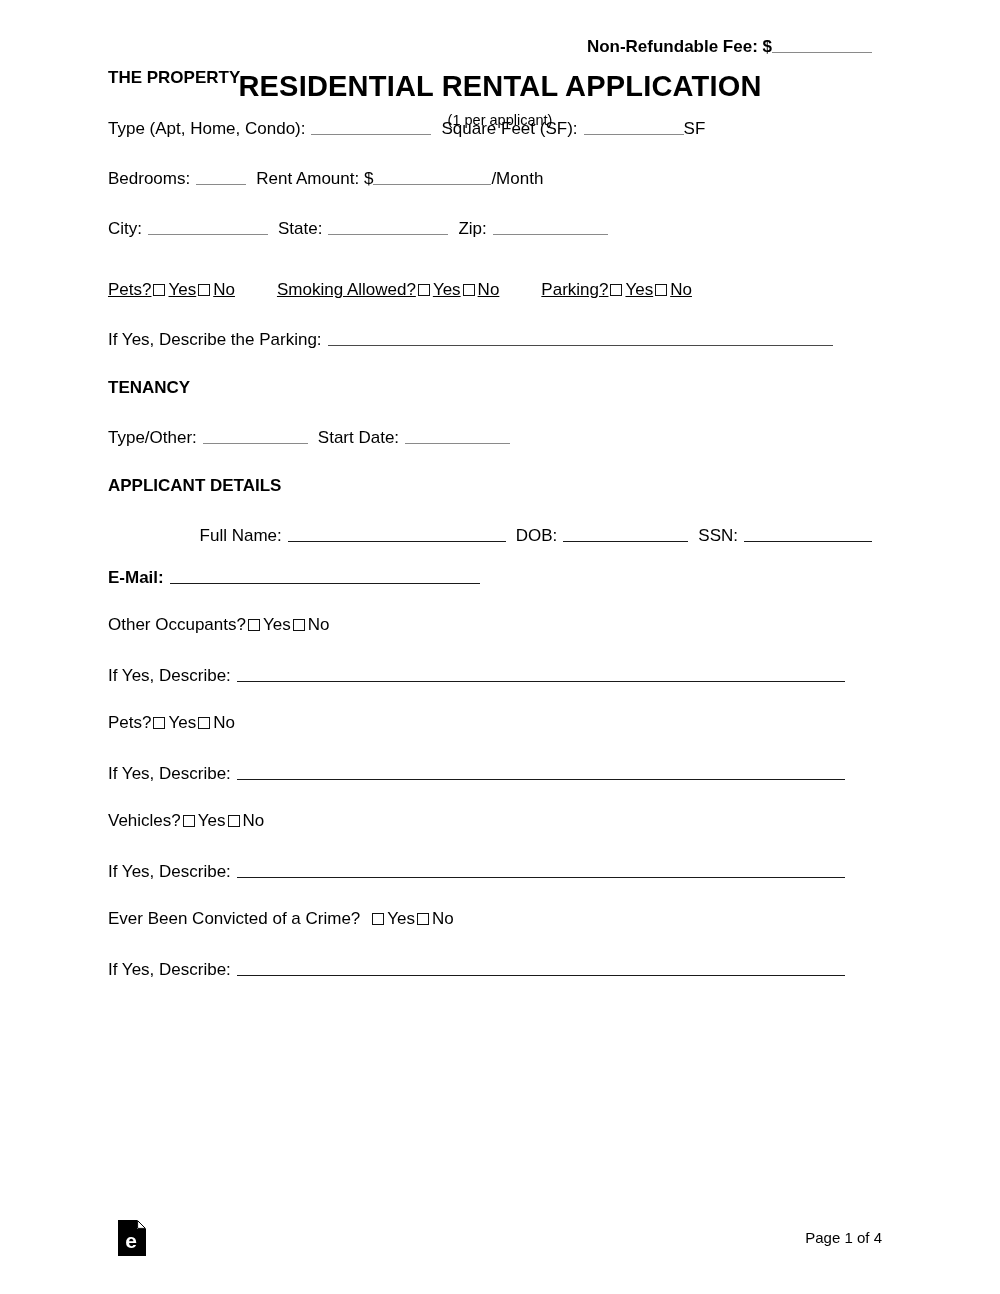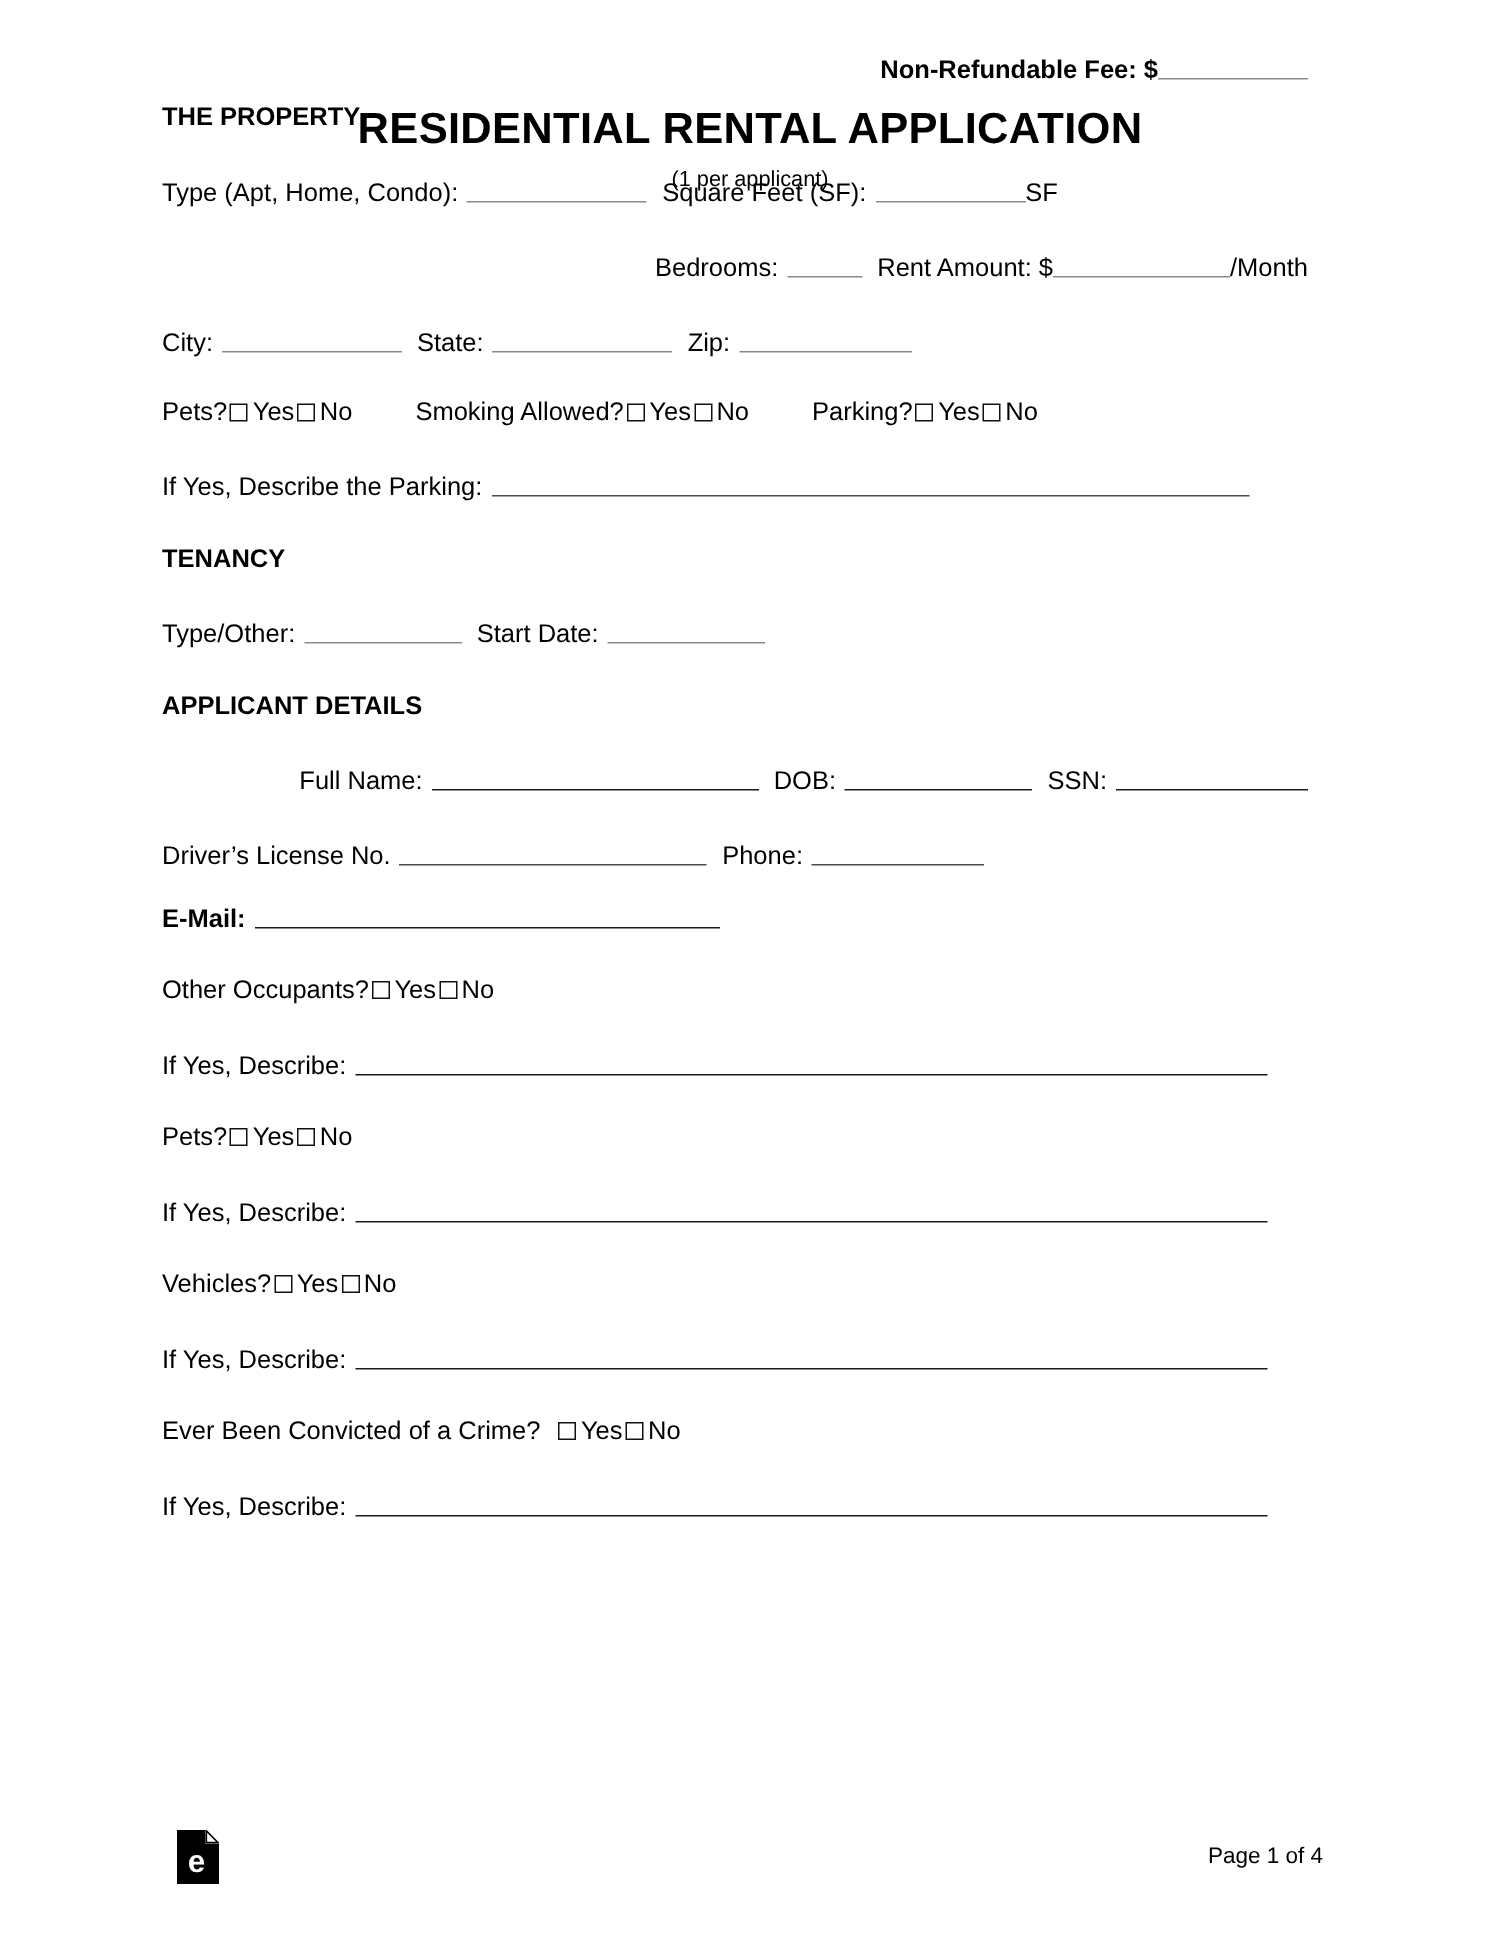--- a/index.html
+++ b/index.html
@@ -133,52 +133,49 @@
     <div class="fee-row" style="margin-top:35px;">
       <span>Non-Refundable Fee: $</span><span class="blank" style="width:100px;"></span>
     </div>
 
     <div class="section-head" style="margin-top:14px;">THE PROPERTY</div>
 
     <div class="row" style="margin-top:31px;">
       <span>Type (Apt, Home, Condo):</span><span class="blank" style="width:120px; margin-left:6px;"></span><span class="gap-sm"></span><span>Square Feet (SF):</span><span class="blank" style="width:100px; margin-left:6px;"></span><span>SF</span>
     </div>
 
-    <div class="row" style="margin-top:30px;text-align:right;">
+    <div class="row" style="margin-top:30px;">
       <span>Bedrooms:</span><span class="blank" style="width:50px; margin-left:6px;"></span><span class="gap-sm"></span><span>Rent Amount: $</span><span class="blank" style="width:118px;"></span><span>/Month</span>
     </div>
 
 
     <div class="row" style="margin-top:30px;">
       <span>City:</span><span class="blank" style="width:120px; margin-left:6px;"></span><span class="gap-sm"></span><span>State:</span><span class="blank" style="width:120px; margin-left:6px;"></span><span class="gap-sm"></span><span>Zip:</span><span class="blank" style="width:115px; margin-left:6px;"></span>
     </div>
 
-    <div class="row" style="margin-top:29px;">
+    <div class="row" style="margin-top:44px;text-decoration:underline;">
       <span>Pets?</span><span class="cbox"></span><span>Yes</span><span class="cbox"></span><span>No</span><span class="gap-lg"></span><span>Smoking Allowed?</span><span class="cbox"></span><span>Yes</span><span class="cbox"></span><span>No</span><span class="gap-lg"></span><span>Parking?</span><span class="cbox"></span><span>Yes</span><span class="cbox"></span><span>No</span>
     </div>
 
     <div class="row" style="margin-top:30px;">
       <span>If Yes, Describe the Parking:</span><span class="blank med" style="width:505px; margin-left:6px;"></span>
     </div>
 
     <div class="section-head" style="margin-top:31px;">TENANCY</div>
 
     <div class="row" style="margin-top:30px;">
       <span>Type/Other:</span><span class="blank" style="width:105px; margin-left:6px;"></span><span class="gap-sm"></span><span>Start Date:</span><span class="blank" style="width:105px; margin-left:6px;"></span>
     </div>
 
     <div class="section-head" style="margin-top:31px;">APPLICANT DETAILS</div>
 
     <div class="row" style="margin-top:30px;text-align:right;">
       <span>Full Name:</span><span class="blank dark" style="width:218px; margin-left:6px;"></span><span class="gap-sm"></span><span>DOB:</span><span class="blank dark" style="width:125px; margin-left:6px;"></span><span class="gap-sm"></span><span>SSN:</span><span class="blank dark" style="width:128px; margin-left:6px;"></span>
     </div>
 
-    <div class="row" style="margin-top:30px;">
-      <span>Driver’s License No.</span><span class="blank med" style="width:205px; margin-left:6px;"></span><span class="gap-sm"></span><span>Phone:</span><span class="blank med" style="width:115px; margin-left:6px;"></span>
-    </div>
 
     <div class="row" style="margin-top:22px;font-weight:bold;">
       <span>E-Mail:</span><span class="blank dark" style="width:310px; margin-left:6px;"></span>
     </div>
 
     <div class="row" style="margin-top:30px;">
       <span>Other Occupants?</span><span class="cbox"></span><span>Yes</span><span class="cbox"></span><span>No</span>
     </div>
 
     <div class="row" style="margin-top:31px;">

